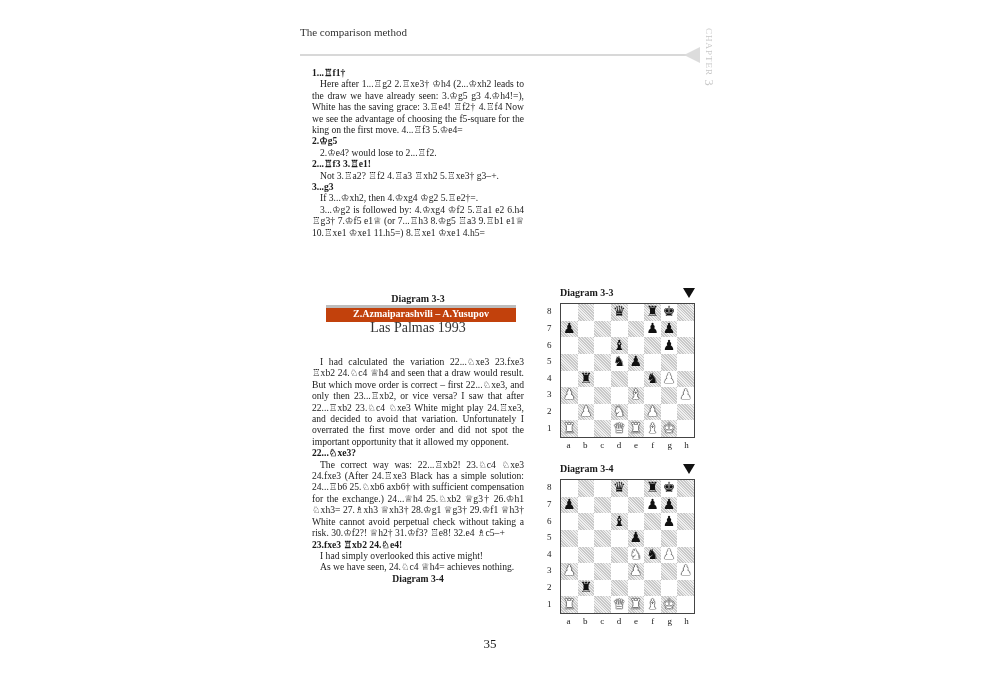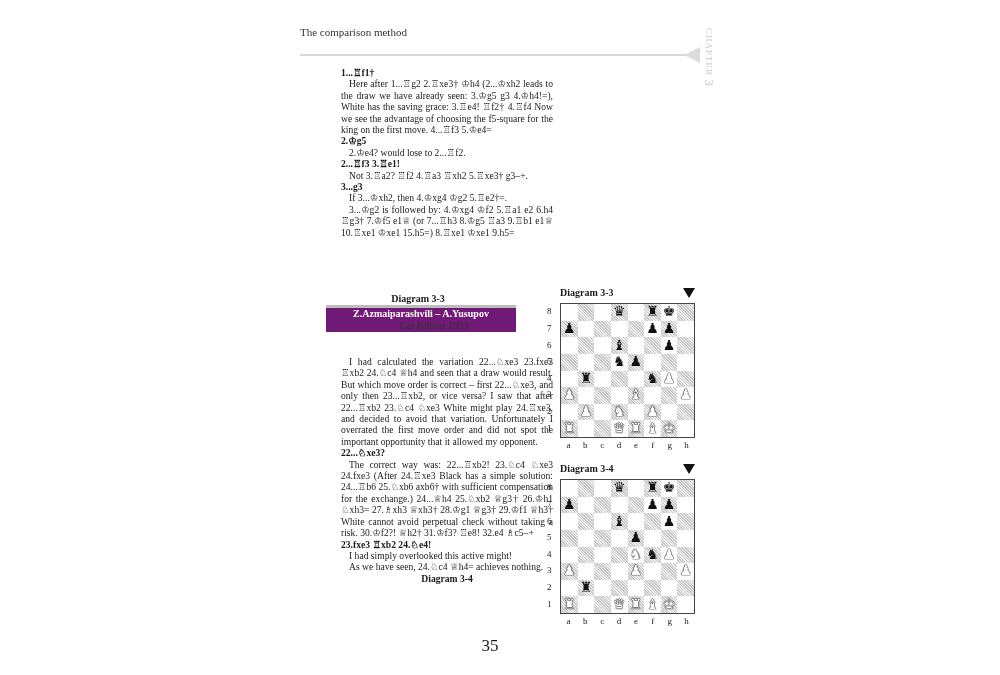--- a/index.html
+++ b/index.html
@@ -5,32 +5,32 @@
   html, body { margin:0; padding:0; }
   body { width:1000px; height:675px; background:#ffffff; position:relative; overflow:hidden;
          font-family:"Liberation Serif","DejaVu Serif",serif; color:#1a1a1a; }
   .running-head { position:absolute; left:300px; width:380px; top:26px; font-size:11px; color:#333; }
   .head-rule { position:absolute; left:300px; top:54px; width:390px; height:2px; background:#d8d8d8; }
   .head-arrow { position:absolute; left:684px; top:47px; width:0; height:0;
                 border-top:8px solid transparent; border-bottom:8px solid transparent; border-right:16px solid #dcdcdc; }
   .chapter-tab { position:absolute; left:703px; top:28px; width:14px; height:70px;
                  writing-mode:vertical-rl; font-size:9px; letter-spacing:1px; color:#c8c8c8; text-align:left; }
   .chapter-tab .num { font-size:13px; }
-  .col { position:absolute; left:312px; width:212px; font-size:9.6px; line-height:11.4px; text-align:justify;margin-left:29px; }
+  .col { position:absolute; left:312px; width:212px; font-size:9.6px; line-height:11.4px; text-align:justify; }
   .col p { margin:0; text-indent:8px; }
   .col .mv { font-weight:bold; text-indent:0; }
   .col .ctr { text-align:center; font-weight:bold; text-indent:0; }
   .col1 { top:67px; }
   .col2 { top:356px; }
   .diag-caption { position:absolute; left:312px; width:212px; text-align:center; font-weight:bold; font-size:10px; top:293px; }
   .players { position:absolute; left:326px; top:305px; width:190px; height:14px; }
   .players .stripe { height:3px; background:#bdbdbd; }
-  .players .bar { height:24px; background:#701a75; color:#fff; font-weight:bold; font-size:10px; line-height:11px; text-align:center; }
-  .event { position:absolute; left:328px; width:212px; top:320px; text-align:center; font-size:10px; color:#333; }
-  .page-num { position:absolute; left:470px; top:636px; width:40px; text-align:center; font-size:17px; }
+  .players .bar { height:14px; background:#c2410c; color:#fff; font-weight:bold; font-size:10px; line-height:11px; text-align:center; }
+  .event { position:absolute; left:312px; width:212px; top:320px; text-align:center; font-size:14px; color:#333; }
+  .page-num { position:absolute; left:470px; top:636px; width:40px; text-align:center; font-size:13px; }
   .board-block { position:absolute; left:545px; width:160px; }
   .board-title { position:absolute; left:15px; top:0; font-weight:bold; font-size:10px; }
   .to-move { position:absolute; left:138px; top:1px; width:0; height:0;
              border-left:6px solid transparent; border-right:6px solid transparent; border-top:10px solid #111; }
   .board { position:absolute; left:15px; top:16px; width:133px; height:133px; border:1px solid #444;
            display:grid; grid-template-columns:repeat(8,1fr); grid-template-rows:repeat(8,1fr); }
   .sq { position:relative; display:flex; align-items:center; justify-content:center; font-size:14px; line-height:1; }
   .sq.light { background:#ffffff; }
   .sq.dark { background:repeating-linear-gradient(45deg,#c9c9c9 0 1px,#efefef 1px 2px); }
   .pc-w { color:#fff; text-shadow:0 0 1px #000,0 0 1px #000,0 0 1px #000; }
@@ -53,21 +53,21 @@
 
 <div class="col col1" id="col1">
     <p class="mv">1...♖f1†</p>
     <p class="">Here after 1...♖g2 2.♖xe3† ♔h4 (2...♔xh2 leads to the draw we have already seen: 3.♔g5 g3 4.♔h4!=), White has the saving grace: 3.♖e4! ♖f2† 4.♖f4 Now we see the advantage of choosing the f5-square for the king on the first move. 4...♖f3 5.♔e4=</p>
     <p class="mv">2.♔g5</p>
     <p class="">2.♔e4? would lose to 2...♖f2.</p>
     <p class="mv">2...♖f3 3.♖e1!</p>
     <p class="">Not 3.♖a2? ♖f2 4.♖a3 ♖xh2 5.♖xe3† g3–+.</p>
     <p class="mv">3...g3</p>
     <p class="">If 3...♔xh2, then 4.♔xg4 ♔g2 5.♖e2†=.</p>
-    <p class="">3...♔g2 is followed by: 4.♔xg4 ♔f2 5.♖a1 e2 6.h4 ♖g3† 7.♔f5 e1♕ (or 7...♖h3 8.♔g5 ♖a3 9.♖b1 e1♕ 10.♖xe1 ♔xe1 15.h5=) 8.♖xe1 ♔xe1 9.h5=</p>
+    <p class="">3...♔g2 is followed by: 4.♔xg4 ♔f2 5.♖a1 e2 6.h4 ♖g3† 7.♔f5 e1♕ (or 7...♖h3 8.♔g5 ♖a3 9.♖b1 e1♕ 10.♖xe1 ♔xe1 11.h5=) 8.♖xe1 ♔xe1 4.h5=</p>
   </div>
 
 <div class="diag-caption">Diagram 3-3</div>
 <div class="players">
   <div class="stripe"></div>
   <div class="bar">Z.Azmaiparashvili – A.Yusupov</div>
 </div>
 <div class="event">Las Palmas 1993</div>
 
 <div class="col col2" id="col2">

